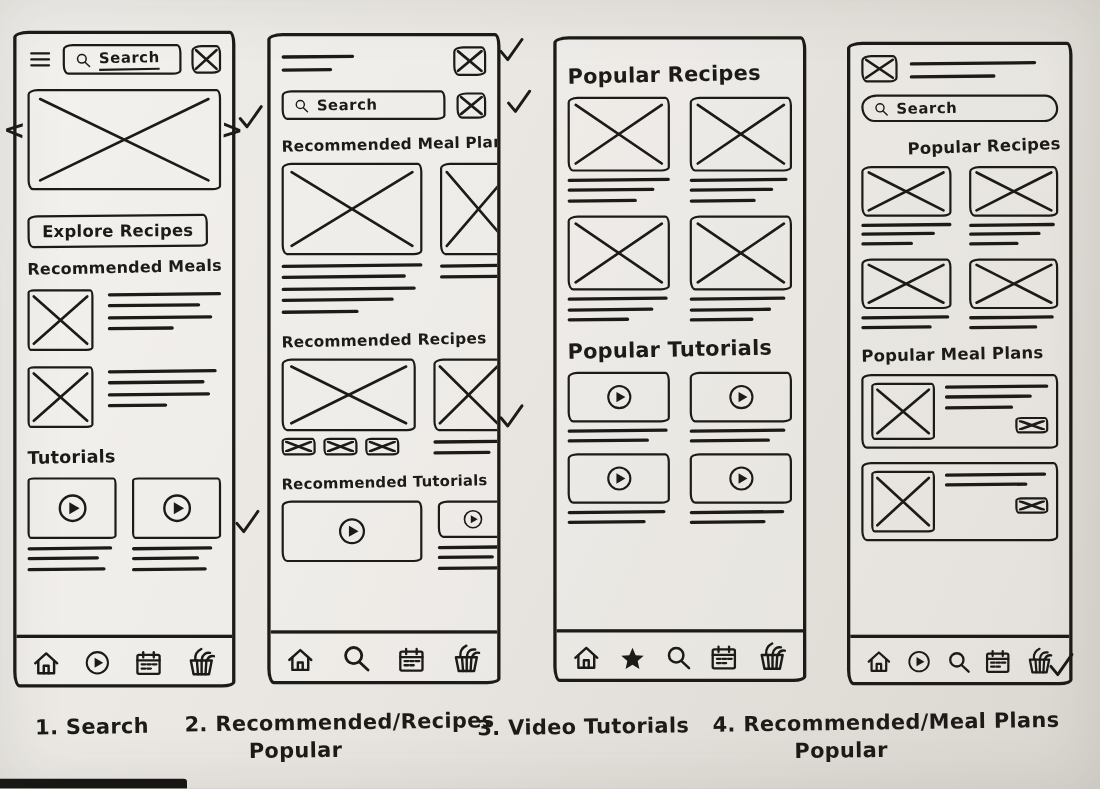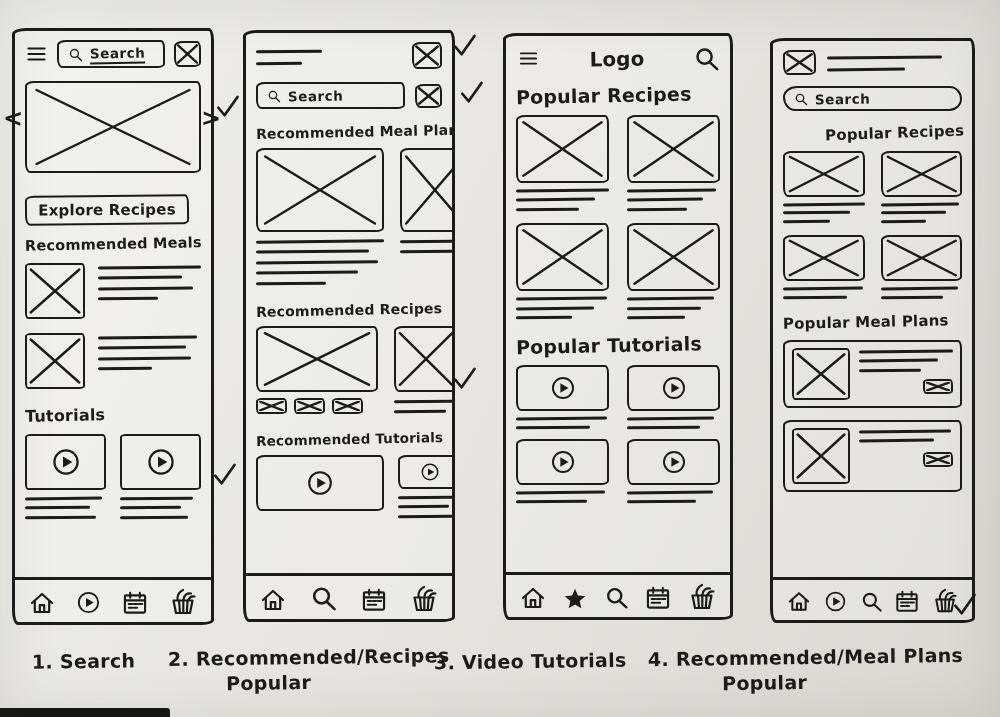--- a/index.html
+++ b/index.html
@@ -370,36 +370,20 @@
             <line x1="18.6" y1="12.5" x2="17.8" y2="25"></line>
             <path d="M8.5 11.5 C8 5.5 11 3.5 14 2"></path>
             <path d="M14.5 11.5 C15 6.5 18.5 5 22 5.5"></path>
             <path d="M19.5 11.5 C21 8.5 23.5 8 25.5 8.5"></path>
           </svg>
         </span>
     </nav>
   </section>
 
   <section class="frame f3">
-    <div class="row">
-      <span class="icon" style="width:25px;height:17px">
-          <svg viewBox="0 0 24 20">
-            <line x1="3" y1="4" x2="21" y2="4"></line>
-            <line x1="3" y1="10" x2="21" y2="10"></line>
-            <line x1="3" y1="16" x2="21" y2="16"></line>
-          </svg>
-        </span>
-      <div style="flex:1;text-align:center;font-weight:700;font-size:20px;transform:rotate(-1deg)">Logo</div>
-      <span class="icon" style="width:27px;height:27px">
-          <svg viewBox="0 0 24 24">
-            <circle cx="10.3" cy="10.3" r="6.3"></circle>
-            <line x1="15" y1="15.4" x2="21.5" y2="21.5"></line>
-          </svg>
-        </span>
-    </div>
 
     <div class="heading" style="font-size:19px;margin-top:12px">Popular Recipes</div>
     <div class="grid" style="margin-top:9px">
       <div class="col">
         <div class="xbox sk" style="height:68px">
             <svg viewBox="0 0 100 100" preserveAspectRatio="none">
               <line x1="5" y1="7" x2="95" y2="93"></line>
               <line x1="95" y1="7" x2="5" y2="93"></line>
             </svg>
           </div>

